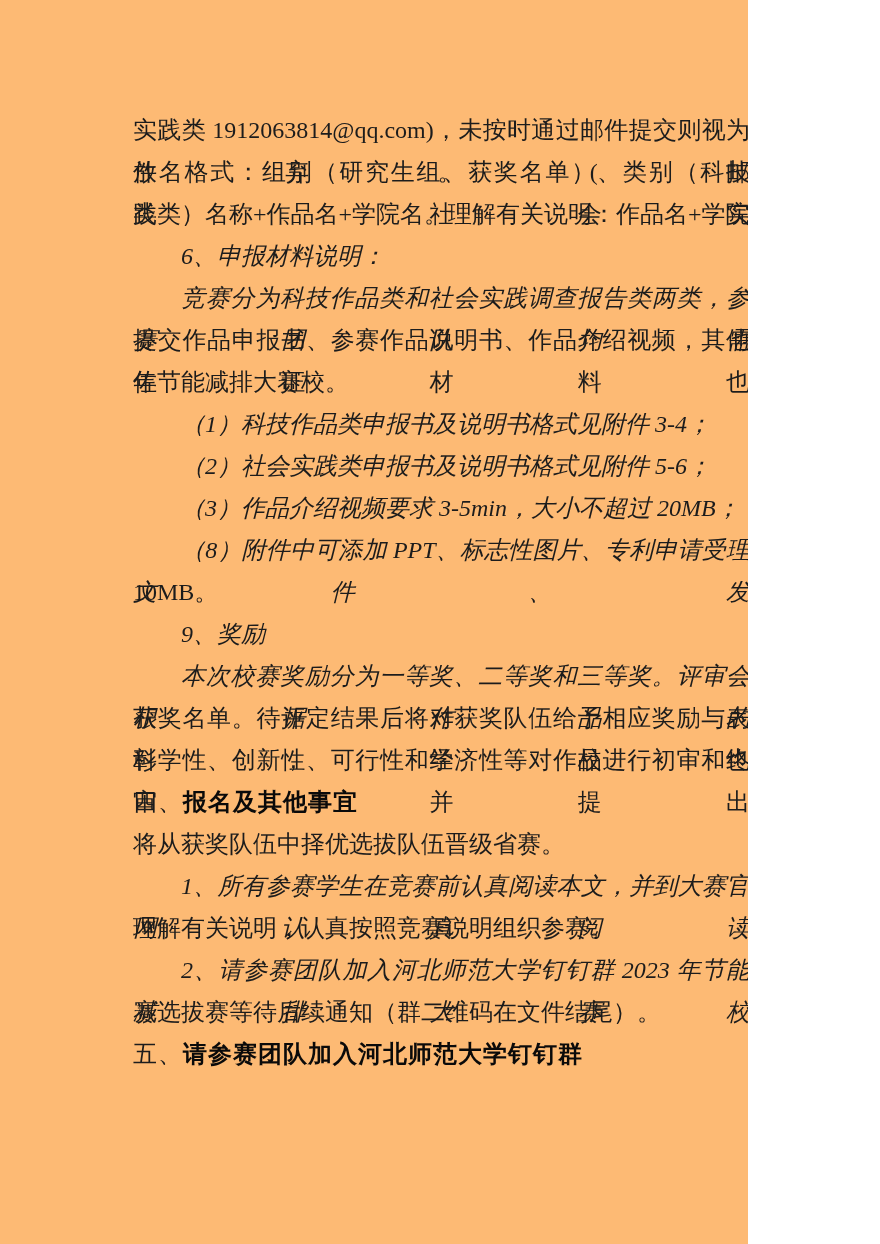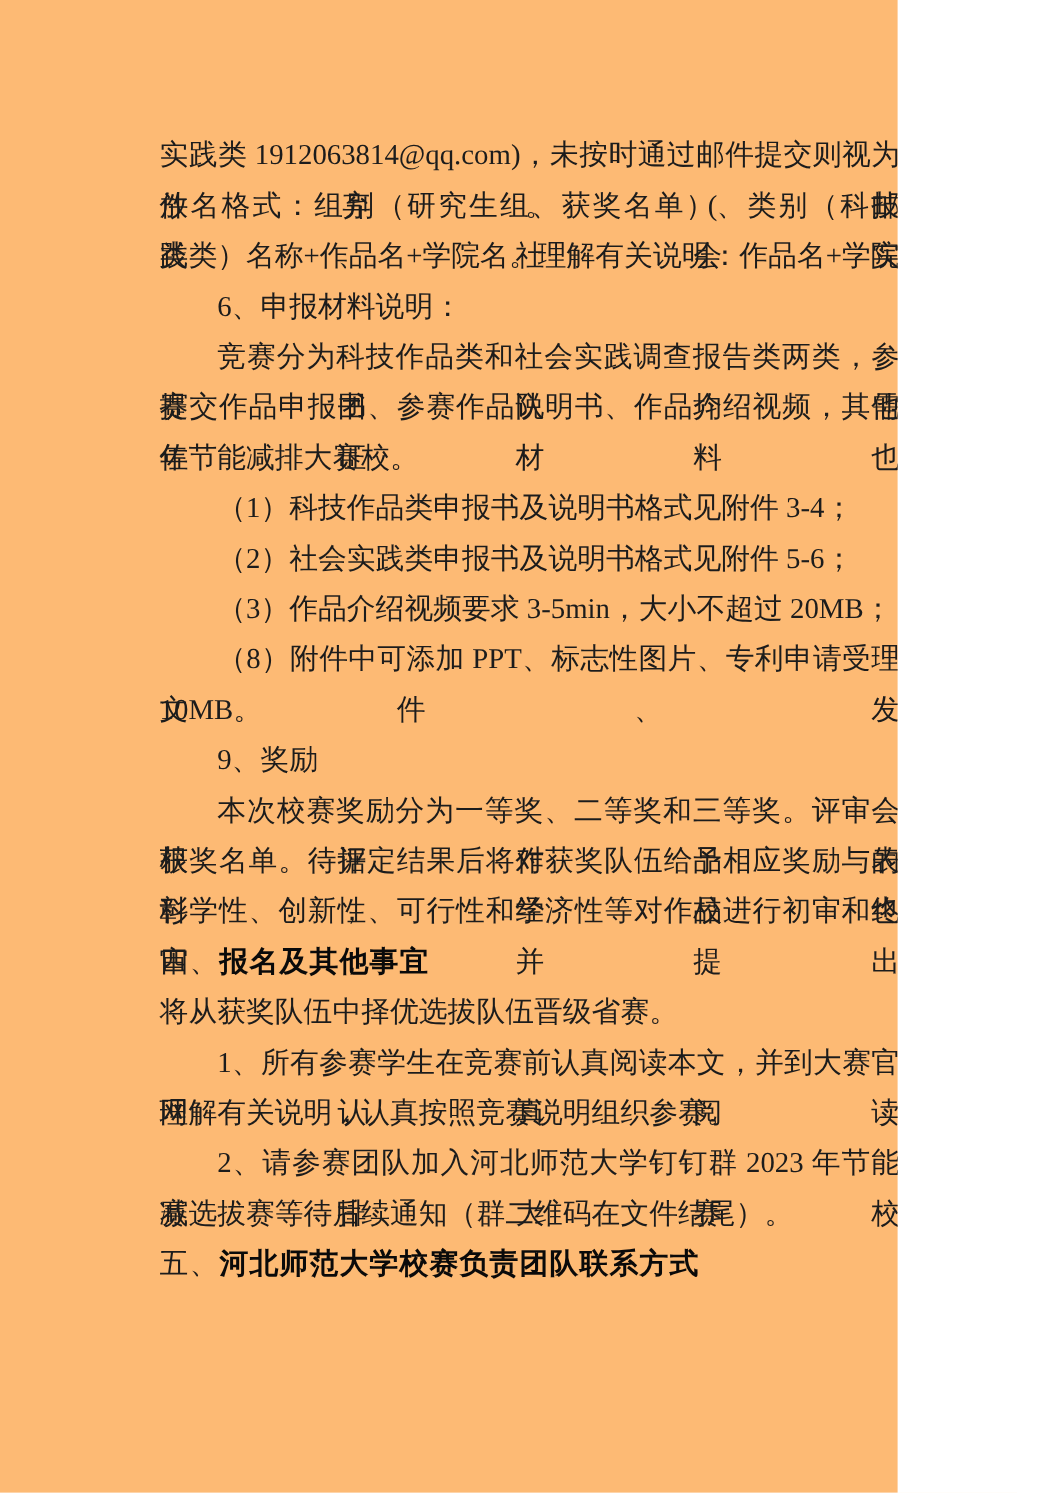--- a/index.html
+++ b/index.html
@@ -31,21 +31,21 @@
     white-space: nowrap;
     overflow: visible;
   }
   
   .jf {
     white-space: normal;
     text-align-last: justify;
     text-justify: inter-character;
   }
   
-  .ind { text-indent: 2em; }
+  .ind { text-indent: 2em; font-style: italic; }
   
   .hd { font-weight: normal; }
   .hd .hd-title {
     font-family: "Liberation Sans", "DejaVu Sans", sans-serif;
     font-weight: 700;
     color: #0a0a0a;
     letter-spacing: 1px;
   }
   .hd .hd-num {
     color: #1c1c1c;
@@ -79,17 +79,17 @@
     </div>
 
     <div class="ln">将从获奖队伍中择优选拔队伍晋级省赛。</div>
 
     <div class="ln jf ind">1、所有参赛学生在竞赛前认真阅读本文，并到大赛官网认真阅读</div>
     <div class="ln">理解有关说明，认真按照竞赛说明组织参赛。</div>
     <div class="ln jf ind">2、请参赛团队加入河北师范大学钉钉群 2023 年节能减排大赛校</div>
     <div class="ln">赛选拔赛等待后续通知（群二维码在文件结尾）。</div>
 
     <div class="ln hd">
-      <span class="hd-num">五、</span><span class="hd-title">河北师范大学校赛负责团队联系方式</span>
+      <span class="hd-num">五、</span><span class="hd-title">请参赛团队加入河北师范大学钉钉群</span>
     </div>
 
   </div>
 </div>
 
 </body></html>

